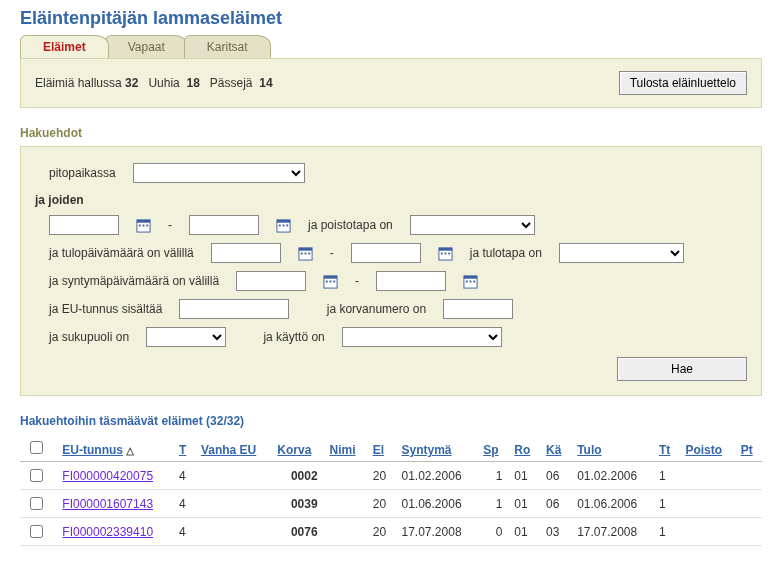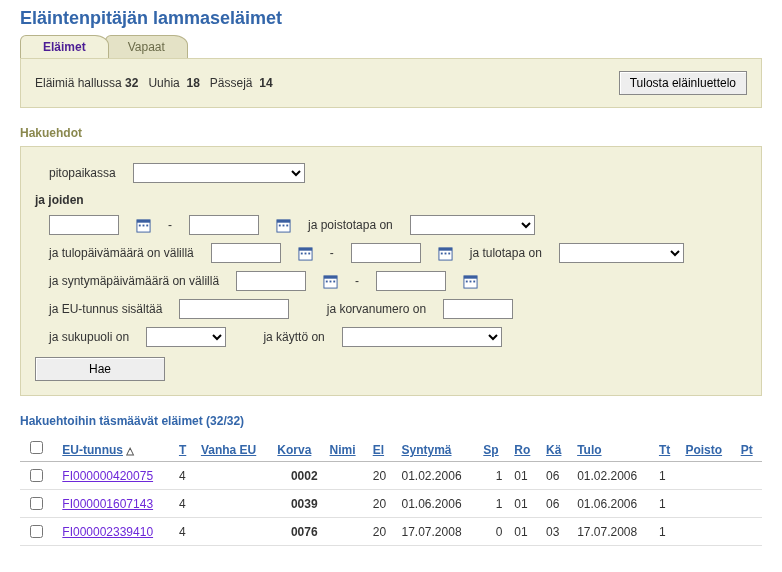--- a/index.html
+++ b/index.html
@@ -31,21 +31,21 @@
     border-top-left-radius: 6px;
     border-top-right-radius: 14px 10px;
     margin-right: -4px;
     cursor: pointer;
     font-size: 12px;
     background: #e4e2c6;
     color: #6b6b49;
   }
   .tab.active {
     background: #f2f1db;
-    color: #4c1d95;
+    color: #b91c1c;
     z-index: 2;
     font-weight: bold;
   }
   .summary-box {
     background: #f2f1db;
     border: 1px solid #d7d4b0;
     padding: 12px 14px;
     display: flex;
     justify-content: space-between;
     align-items: center;
@@ -94,21 +94,21 @@
   input.date { width: 70px; }
   input.txt-m { width: 110px; }
   input.txt-s { width: 70px; }
   .cal-icon {
     display: inline-flex;
     width: 15px; height: 15px;
     align-items: center; justify-content: center;
     cursor: pointer;
   }
   .cal-icon svg { width: 15px; height: 15px; }
-  .hae-row { display:flex; justify-content:flex-start; margin-top: 10px; }
+  .hae-row { display:flex; justify-content:flex-end; margin-top: 10px; }
   .hae-btn { width: 130px; text-align:center; }
   .results-title {
     color: #3366aa;
     font-weight: bold;
     margin: 18px 0 6px 0;
     font-size: 12px;
   }
   table.results { width: 100%; border-collapse: collapse; font-size: 12px; }
   table.results th {
     text-align: left;
@@ -137,20 +137,21 @@
 </style>
 </head>
 <body>
 
 <div class="page">
   <h1 class="page-title">Eläintenpitäjän lammaseläimet</h1>
 
   <div class="tabs">
     <div class="tab active">Eläimet</div>
     <div class="tab">Vapaat</div>
+    <div class="tab">Karitsat</div>
   </div>
 
   <div class="summary-box">
     <div class="summary-text">
       <span>Eläimiä hallussa</span>
       <b>32</b>
       &nbsp;
       <span>Uuhia</span>
       &nbsp;<b>18</b>
       &nbsp;

